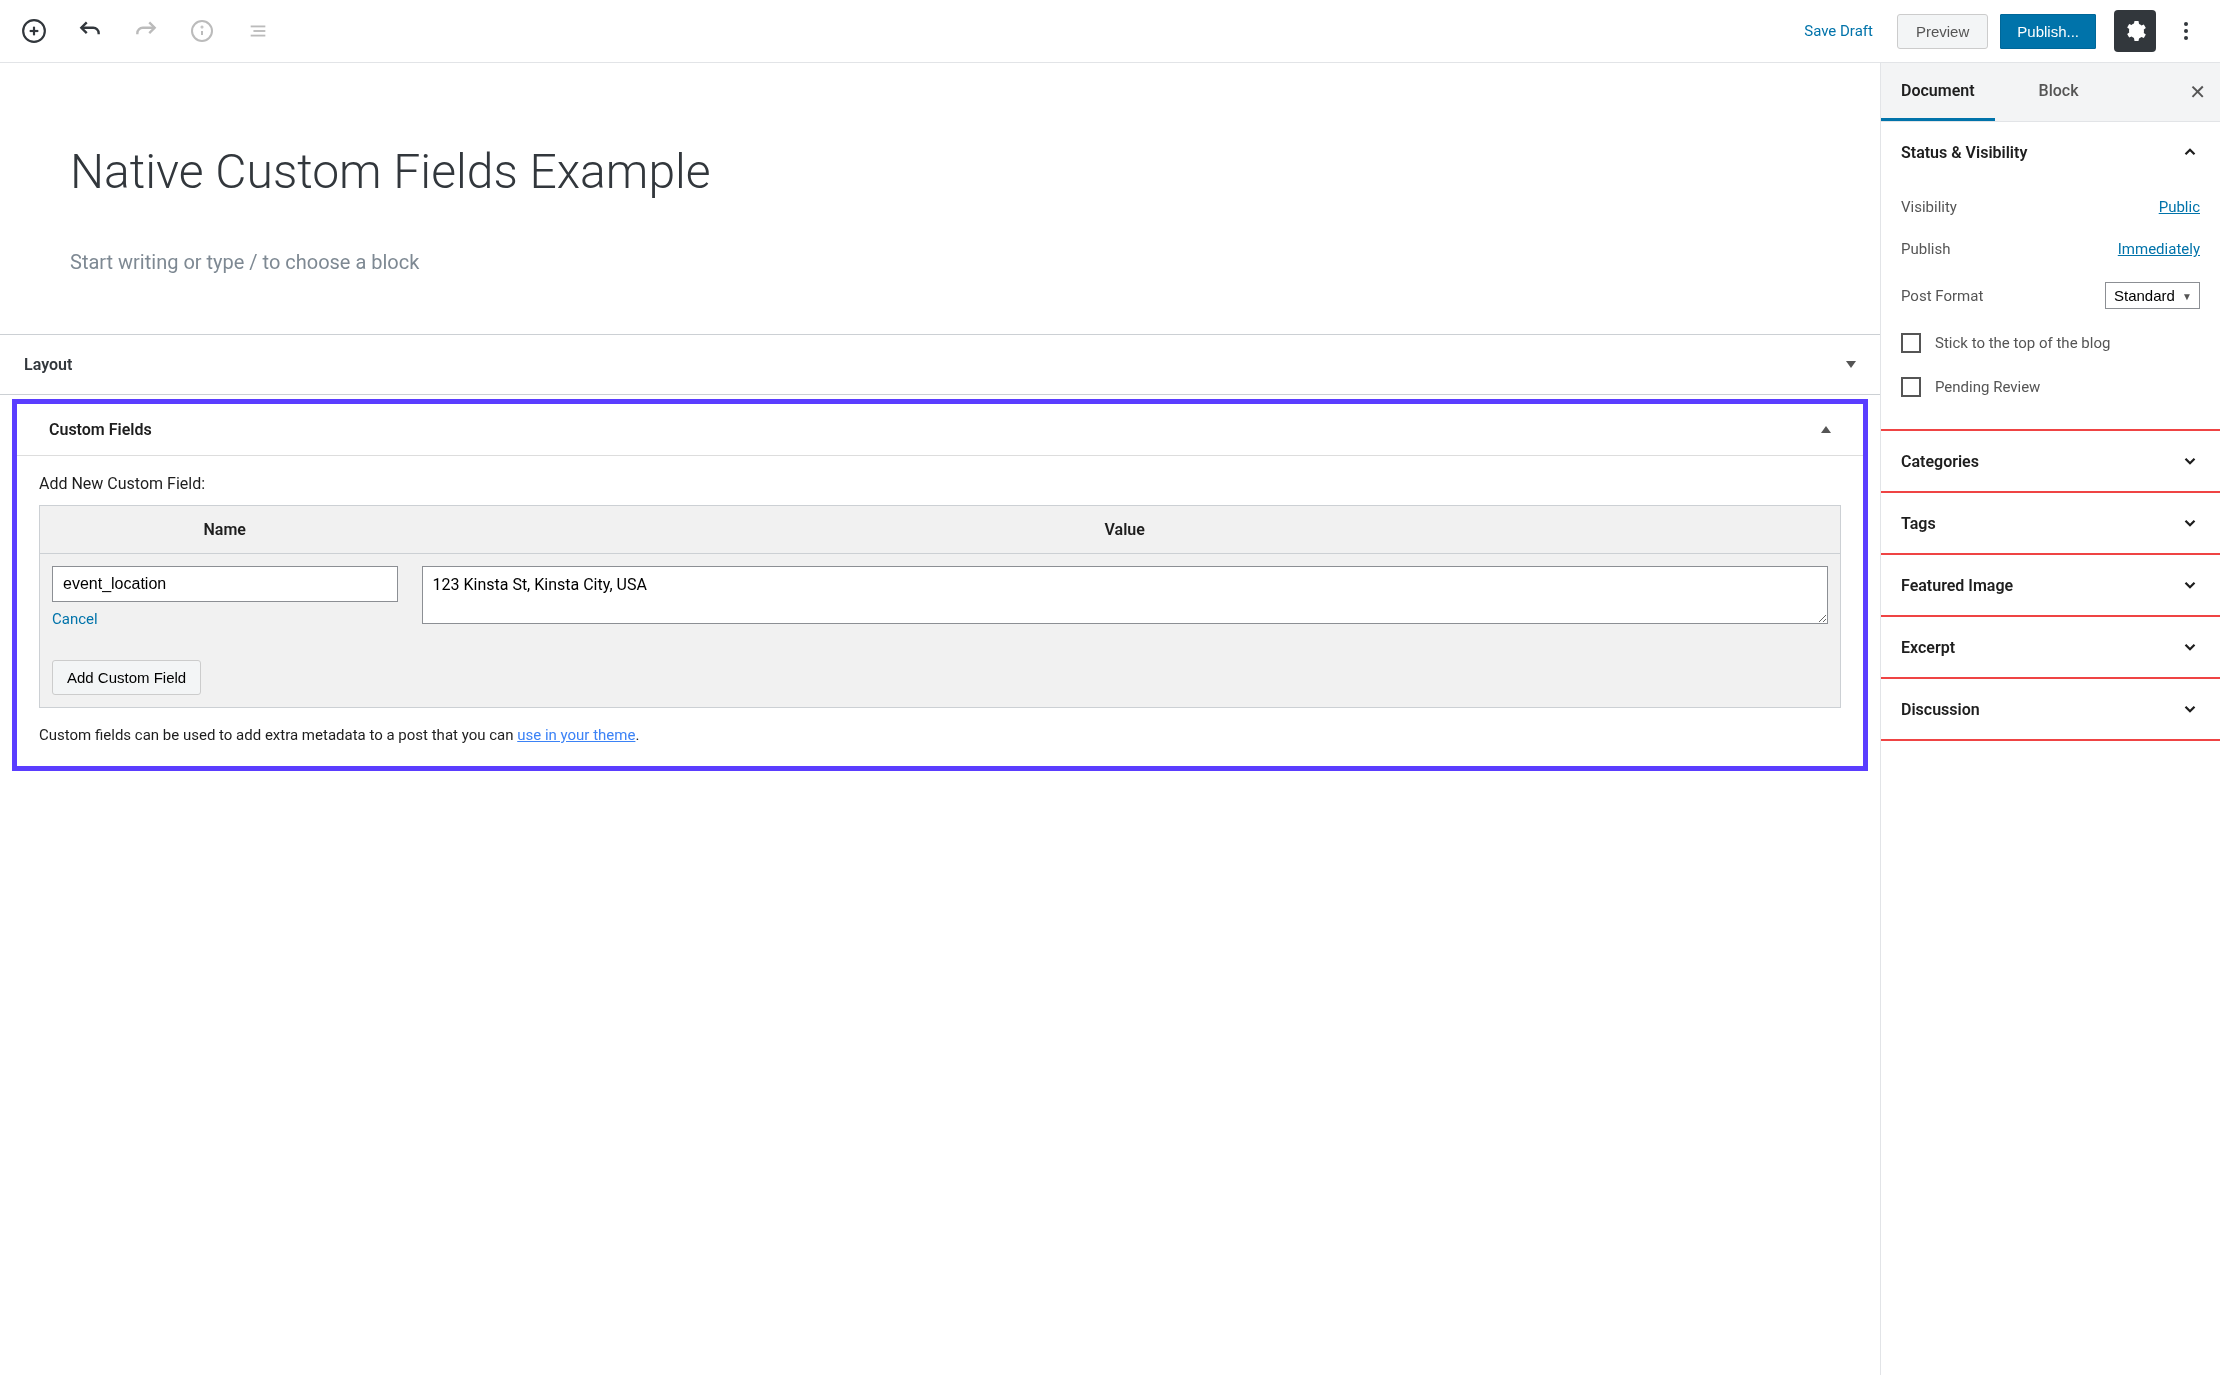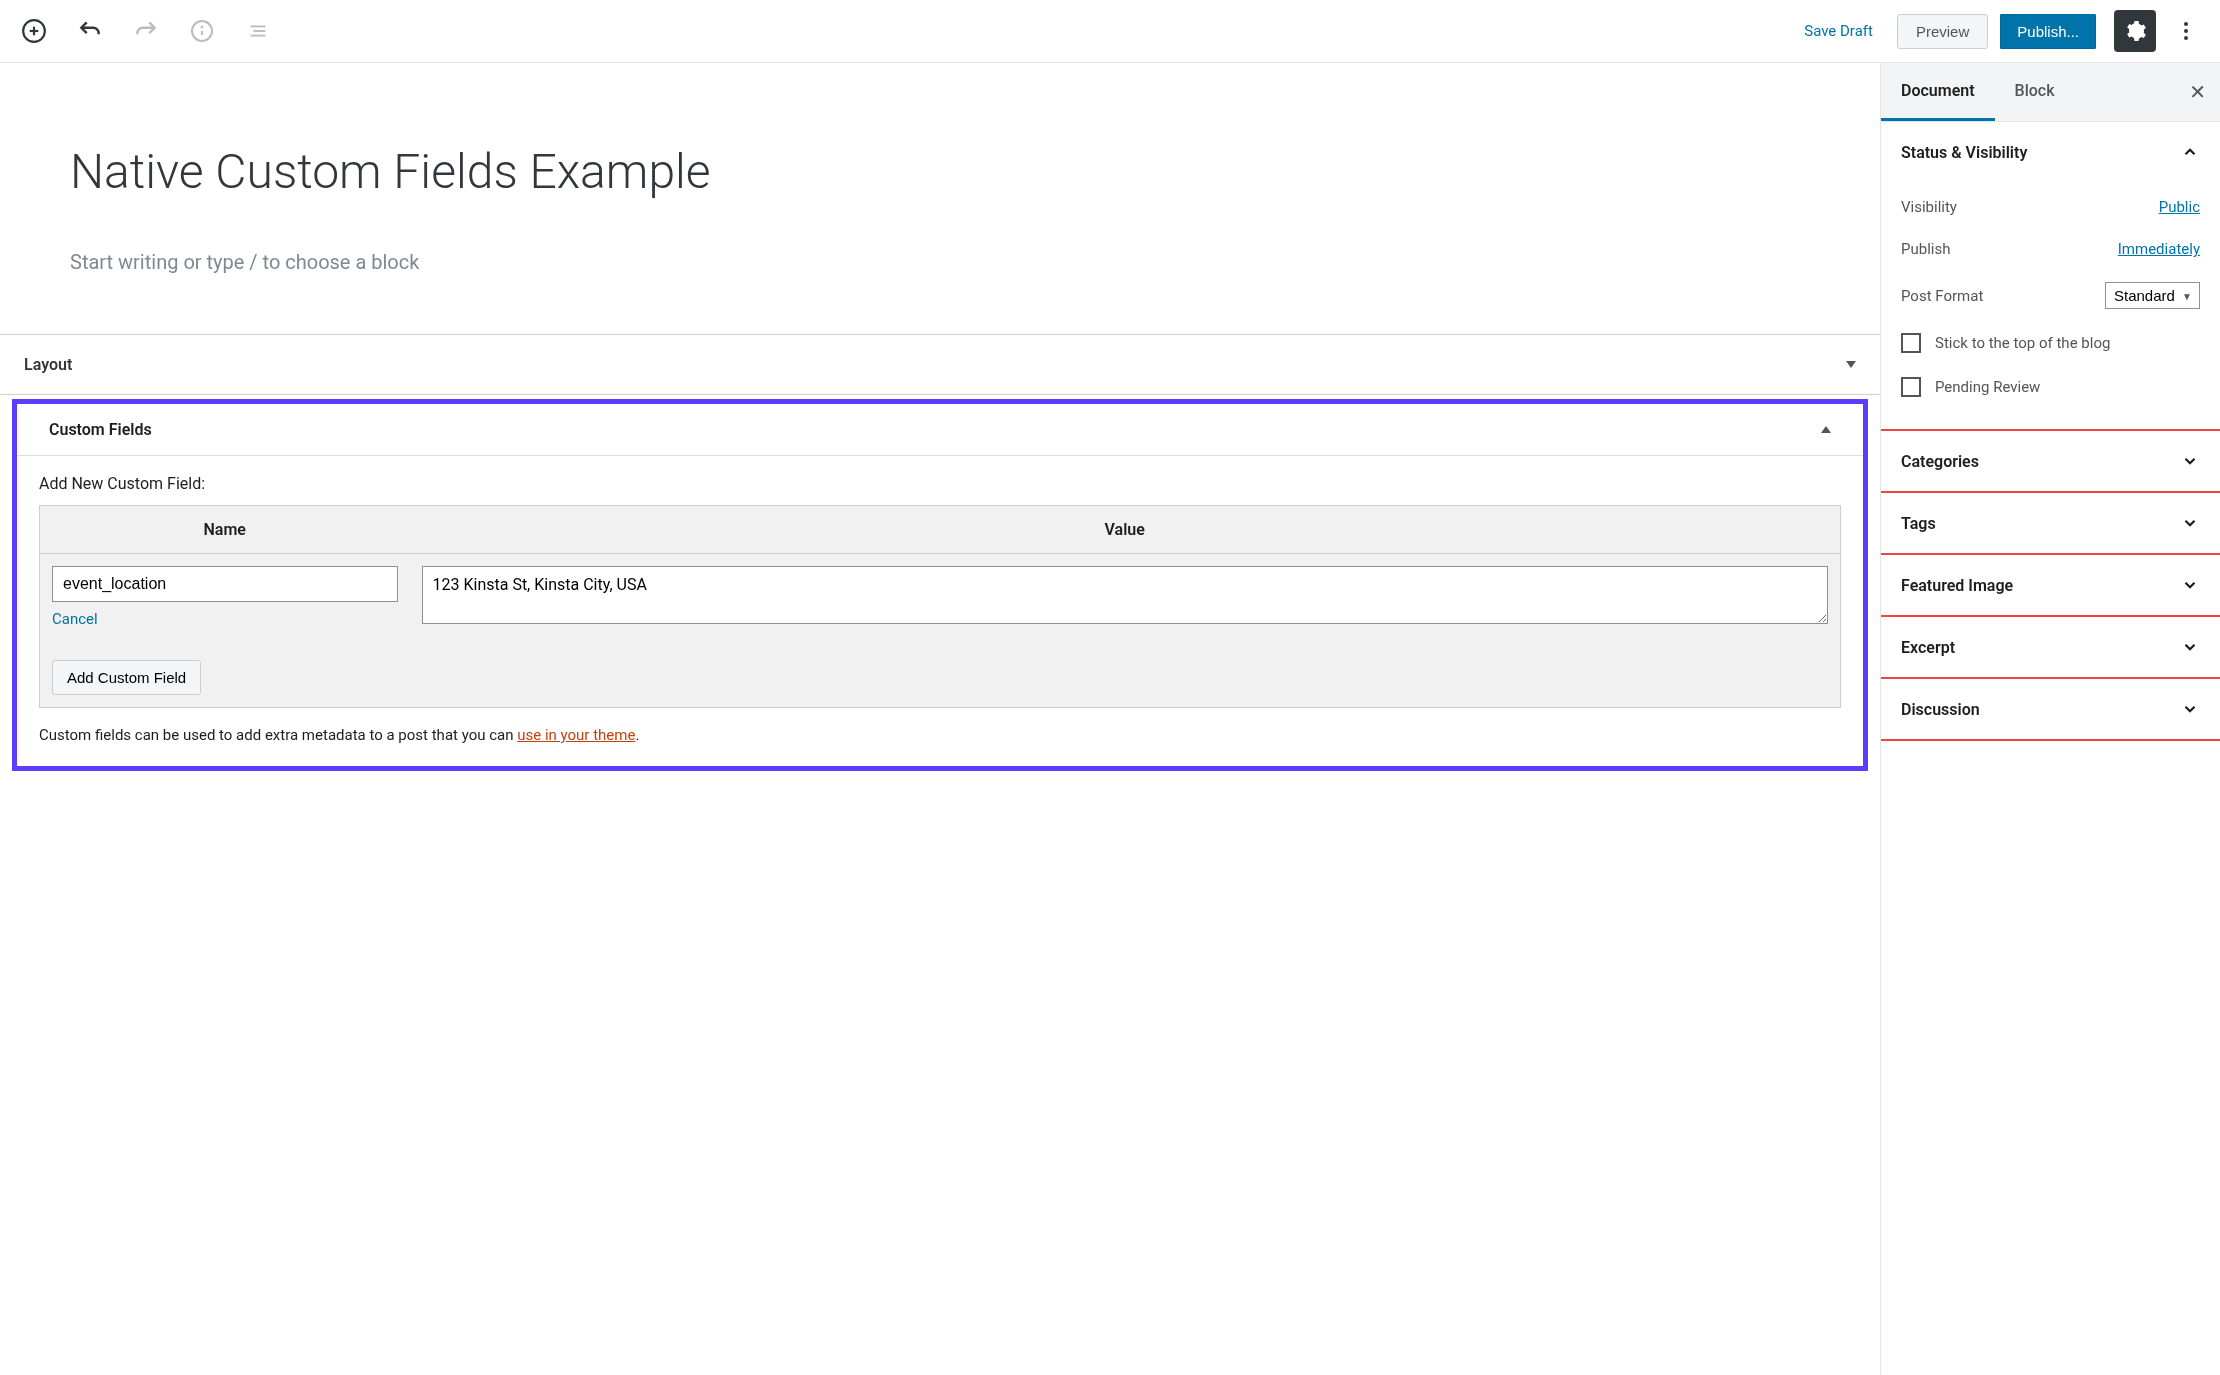--- a/index.html
+++ b/index.html
@@ -31,23 +31,23 @@
 .cf-subtitle { font-size: 16px; margin-bottom: 12px; }
 .cf-table { width: 100%; border: 1px solid #ccd0d4; border-collapse: collapse; background: #f1f1f1; }
 .cf-table th { padding: 14px; text-align: center; font-size: 16px; font-weight: 600; border-bottom: 1px solid #ccd0d4; }
 .cf-table td { padding: 12px; vertical-align: top; }
 .cf-name-col { width: 370px; }
 .cf-input { width: 100%; padding: 8px 10px; font-size: 16px; border: 1px solid #8c8f94; background: #fff; }
 .cf-textarea { width: 100%; padding: 8px 10px; font-size: 16px; border: 1px solid #8c8f94; background: #fff; resize: both; height: 58px; font-family: inherit; }
 .cf-cancel { color: #0073aa; cursor: pointer; font-size: 15px; display: inline-block; margin-top: 8px; }
 .cf-add-btn { background: #f3f5f6; border: 1px solid #ccc; padding: 8px 14px; font-size: 15px; cursor: pointer; border-radius: 3px; margin-top: 8px; display: inline-block; }
 .cf-note { font-size: 15px; margin-top: 18px; }
-.cf-note a { color: #c2410c; text-decoration: underline; }
+.cf-note a { color: #3b82f6; text-decoration: underline; }
 .sidebar { width: 340px; border-left: 1px solid #e2e4e7; background: #fff; overflow-y: auto; }
-.sidebar-tabs { display: flex; border-bottom: 1px solid #e2e4e7; background: #f3f4f5; position: relative; }
+.sidebar-tabs { display: flex; border-bottom: 1px solid #e2e4e7; background: #f3f4f5; position: relative; gap: 24px; }
 .sidebar-tab { padding: 18px 20px; font-size: 16px; cursor: pointer; color: #555; font-weight: 500; }
 .sidebar-tab.active { border-bottom: 3px solid #0073aa; color: #1e1e1e; font-weight: 600; }
 .sidebar-close { position: absolute; right: 14px; top: 50%; transform: translateY(-50%); cursor: pointer; color: #555; font-size: 20px; }
 .panel { border-bottom: 2px solid #ef4444; }
 .panel-header { display: flex; justify-content: space-between; align-items: center; padding: 20px; font-size: 16px; font-weight: 600; cursor: pointer; }
 .chevron { width: 20px; height: 20px; display:flex; align-items:center; justify-content:center;}
 .panel-body { padding: 4px 20px 20px; }
 .panel-row { display: flex; justify-content: space-between; align-items: center; padding: 12px 0; font-size: 15px; color: #555; }
 .panel-row .link { color: #0073aa; text-decoration: underline; cursor: pointer; }
 .select { border: 1px solid #8c8f94; padding: 4px 24px 4px 8px; font-size: 15px; background: #fff; appearance: none; position: relative; }

